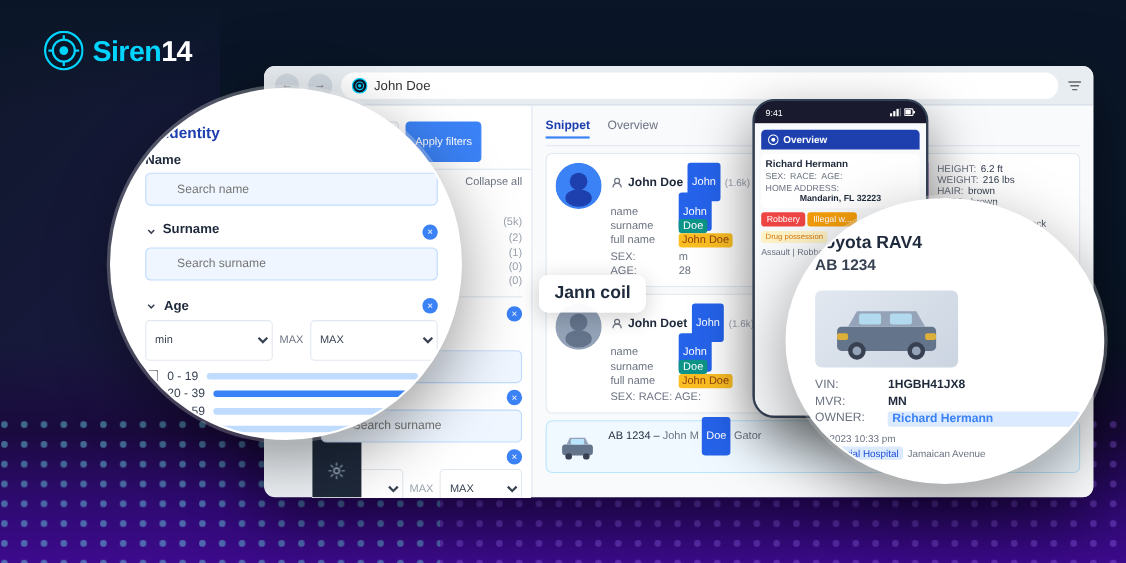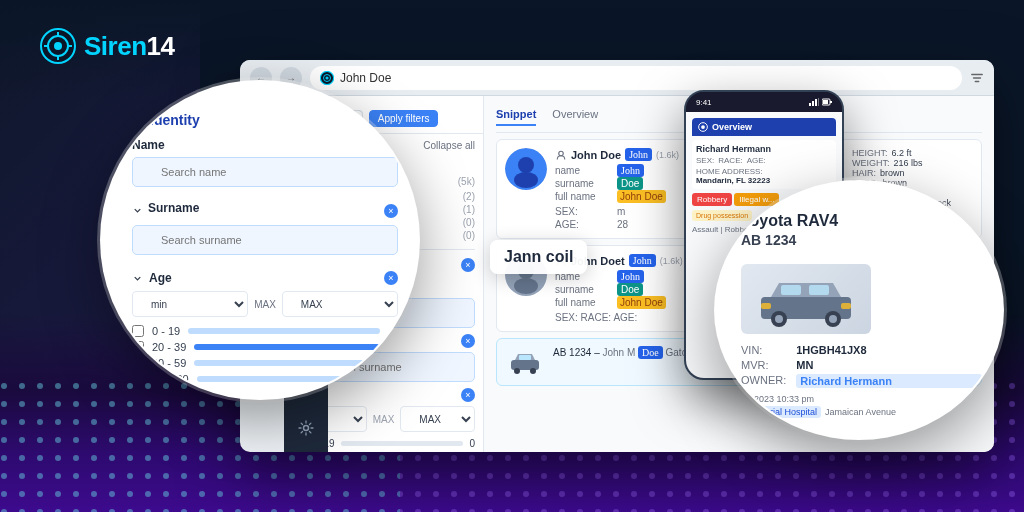--- a/index.html
+++ b/index.html
@@ -153,21 +153,21 @@
 
     .filter-toolbar {
       display: flex;
       gap: 6px;
       padding: 6px 8px;
       border-bottom: 1px solid #e2e8f0;
     }
 
     .filter-btn {
       font-size: 10px;
-      padding: 2px 8px;
+      padding: 12px 8px;
       border-radius: 4px;
       border: 1px solid #cbd5e1;
       background: #f8fafc;
       cursor: pointer;
       color: #475569;
     }
 
     .filter-btn.primary {
       background: #3b82f6;
       color: white;
@@ -293,25 +293,25 @@
     }
 
     .zl-age-range-row {
       display: flex;
       align-items: center;
       gap: 6px;
       margin-bottom: 8px;
     }
 
     .zl-age-select {
-      height: 26px;
+      height: 37px;
       border: 1px solid #e2e8f0;
       border-radius: 4px;
       font-size: 10px;
-      padding: 0 14px;
+      padding: 0 4px;
       color: #374151;
       background: white;
       flex: 1;
     }
 
     .zl-age-label {
       font-size: 10px;
       color: #6b7280;
       font-weight: 500;
     }
@@ -535,20 +535,21 @@
     }
 
     .car-detail-label {
       color: #6b7280;
       font-weight: 500;
     }
 
     .car-detail-value {
       color: #1e293b;
       font-weight: 600;
+      margin-left: 11px;
     }
 
     .car-detail-value.highlight {
       color: #3b82f6;
       background: #dbeafe;
       padding: 1px 4px;
       border-radius: 3px;
     }
 
     .car-lpr-section {
@@ -636,23 +637,22 @@
     
     .siren-logo-svg {
       display: inline-block;
     }
 
     
     .highlight-blue {
       background: #2563eb;
       color: white;
       border-radius: 3px;
-      padding: 1px 4px;
+      padding: 12px 4px;
       font-size: 10px;
-      font-family: Liberation Serif, serif;
     }
 
     .highlight-teal {
       background: #0d9488;
       color: white;
       border-radius: 3px;
       padding: 1px 4px;
       font-size: 10px;
     }
 
@@ -1066,21 +1066,21 @@
           <span>over 60</span>
           <div class="zl-checkbox-bar"></div>
           <span class="zl-checkbox-count"></span>
         </div>
       </div>
     </div>
 
   </div>
 </div>
 
-<div style="position:absolute;left:490px;top:240px;z-index:30;">
+<div style="position:absolute;left:490px;top:250px;z-index:30;">
   <div class="jann-coil-label">Jann coil</div>
 </div>
 
 <div class="phone-overlay">
   <div class="phone-status-bar">
     <span>9:41</span>
     <div style="display:flex;gap:3px;align-items:center;">
       <svg width="10" height="8" viewBox="0 0 10 8">
           <rect x="0" y="5" width="2" height="3" fill="white"></rect>
           <rect x="3" y="3" width="2" height="5" fill="white"></rect>
@@ -1103,21 +1103,21 @@
       <span>Overview</span>
     </div>
     <div class="phone-overview-section">
       <div class="phone-person-name">Richard Hermann</div>
       <div class="phone-info-row">
         <span>SEX:</span>
         <span>RACE:</span>
         <span>AGE:</span>
       </div>
       <div style="font-size:8px;color:#6b7280;margin-top:2px;">HOME ADDRESS:</div>
-      <div style="font-size:8px;color:#1e293b;font-weight:600;">Mandarin, FL 32223</div>
+      <div style="font-size:8px;color:#1e293b;font-weight:600;text-align:center;">Mandarin, FL 32223</div>
     </div>
     <div class="phone-tabs">
       <div class="phone-tab active">Robbery</div>
       <div class="phone-tab active2">Illegal w...</div>
     </div>
     <div class="phone-badge-row">
       <div class="phone-badge phone-drug">Drug possession</div>
     </div>
     <div style="font-size:8px;color:#6b7280;margin-top:4px;">
       <div>Assault | Robbery</div>

